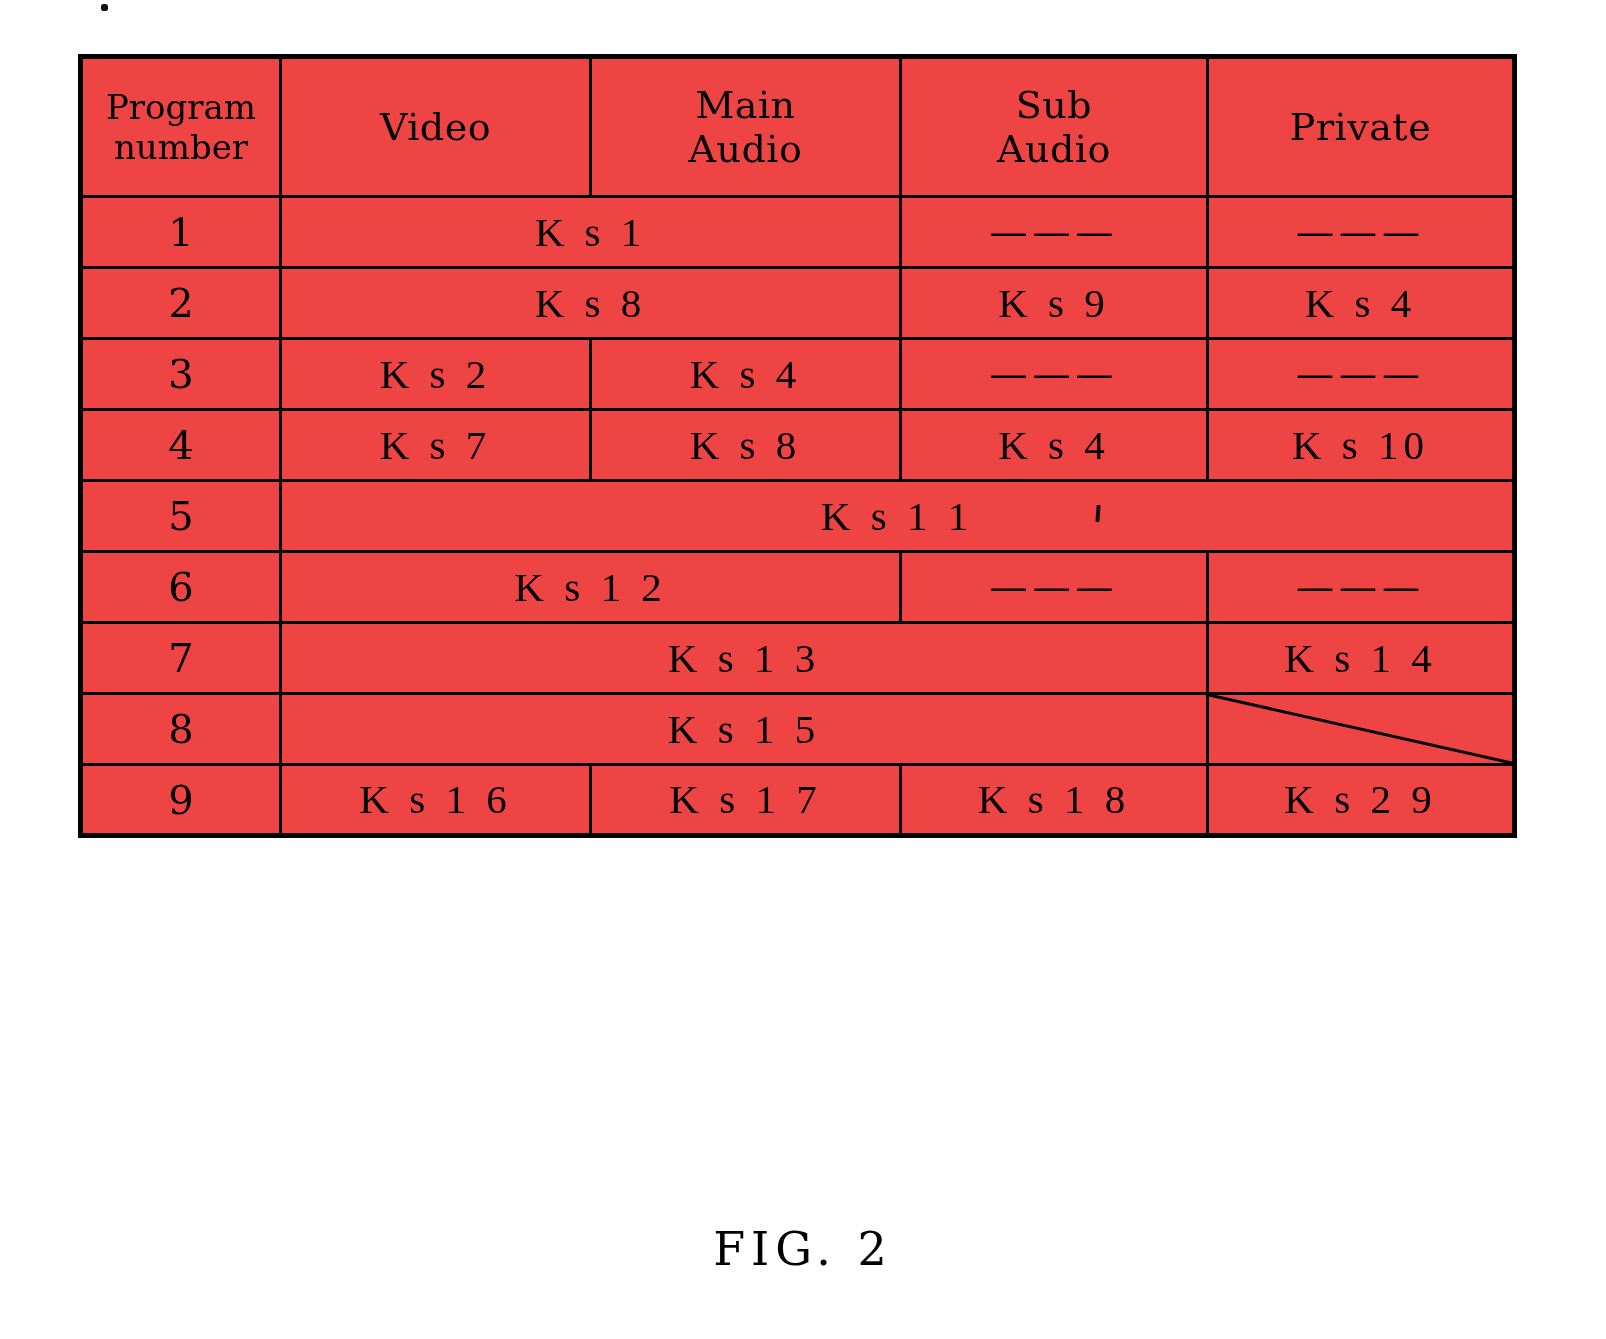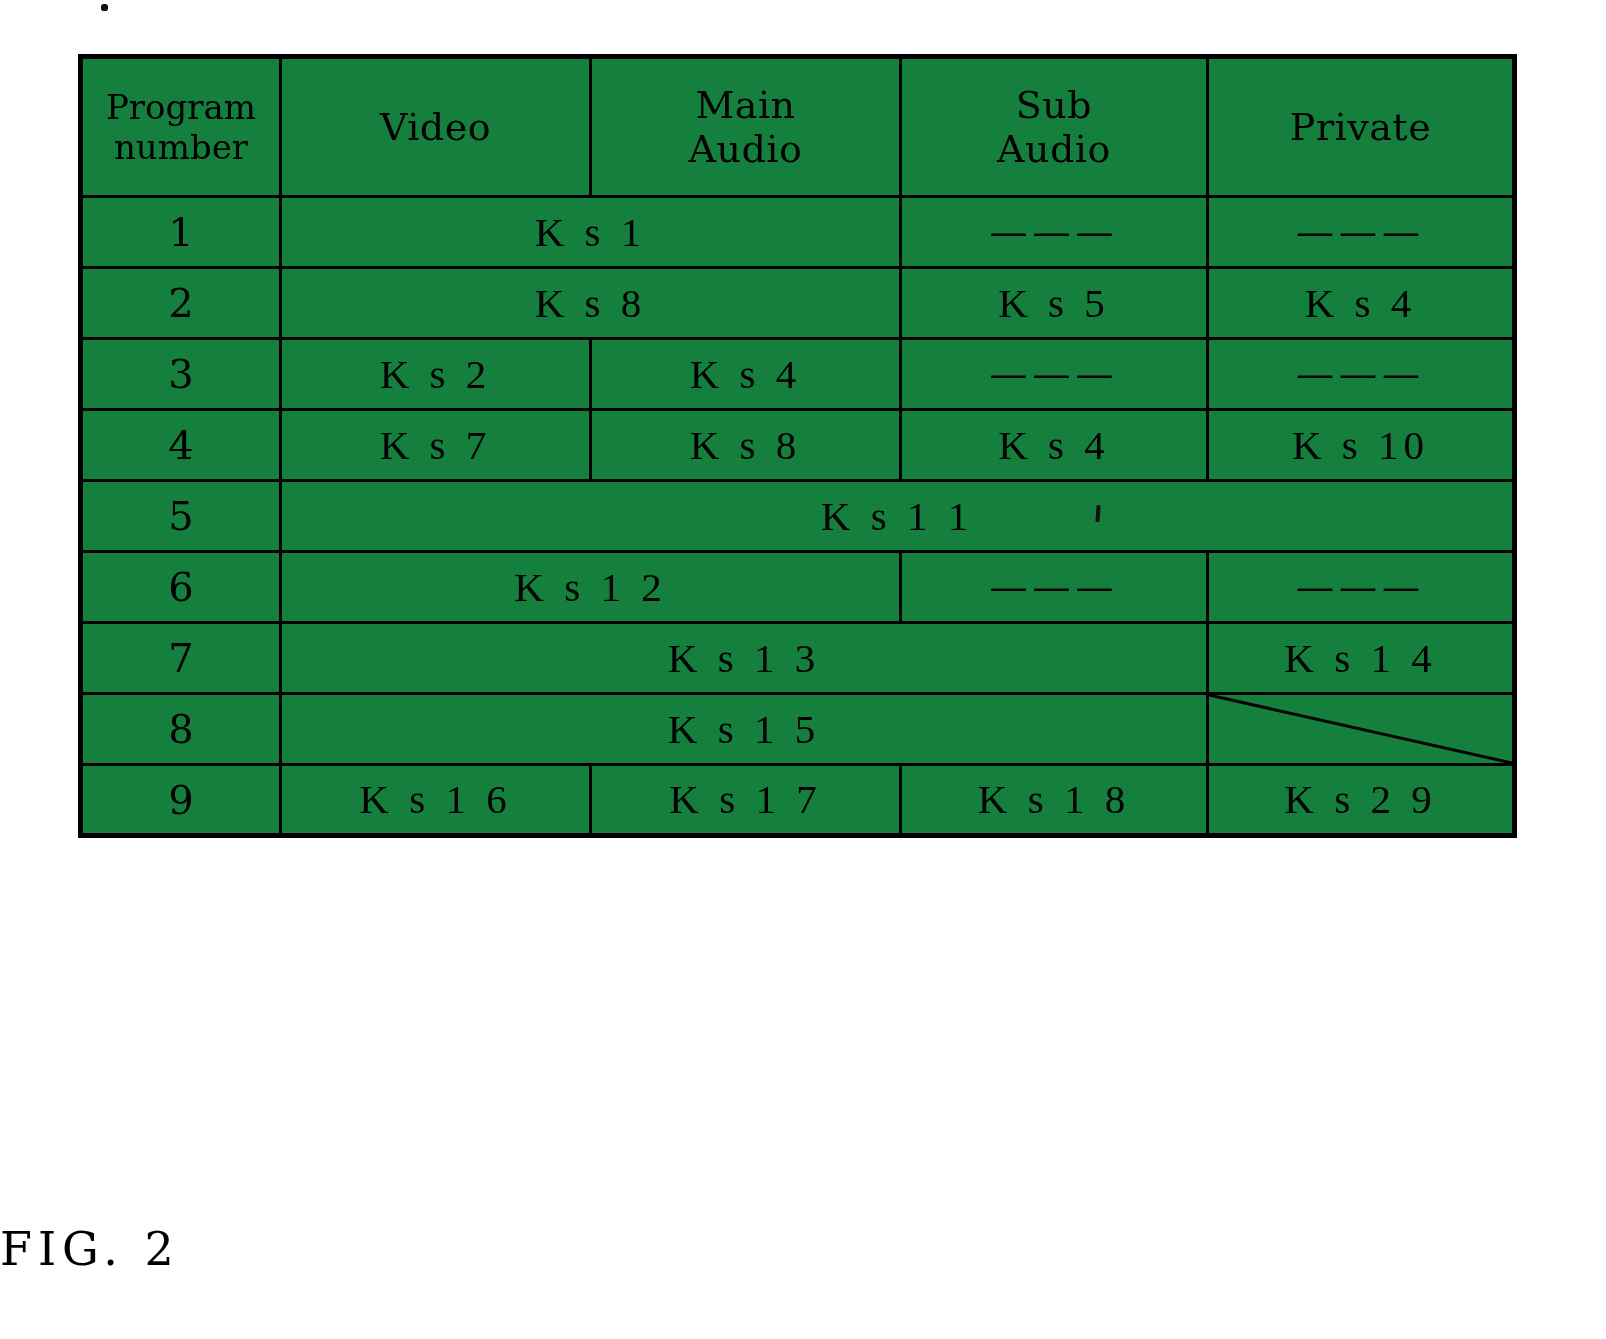--- a/index.html
+++ b/index.html
@@ -36,21 +36,21 @@
     border-collapse: collapse;
     table-layout: fixed;
     border: 5px solid #000000;
   }
   #fig-table td, #fig-table th {
     border: 3px solid #000000;
     padding: 0;
     margin: 0;
     text-align: center;
     vertical-align: middle;
-    background: #15803d;
+    background: #ef4444;
     font-weight: normal;
   }
 
   
   col.c-prog  { width: 200px; }
   col.c-video { width: 310px; }
   col.c-main  { width: 310px; }
   col.c-sub   { width: 307px; }
   col.c-priv  { width: 307px; }
 
@@ -98,21 +98,21 @@
     height: 100%;
     display: block;
   }
 
   
   #fig-caption {
     position: absolute;
     left: 0;
     top: 1222px;
     width: 1606px;
-    text-align: left;
+    text-align: center;
     font-size: 46px;
     letter-spacing: 6px;
     font-family: "DejaVu Serif", "Liberation Serif", serif;
   }
 </style>
 </head>
 <body>
 
 <div class="speck" id="speck-top-left"></div>
 
@@ -149,21 +149,21 @@
   <tbody id="table-body">
       <tr class="data-row">
         <td class="pnum">1</td>
         <td colspan="2" class="ks">K s 1</td>
         <td class="dash">———</td>
         <td class="dash">———</td>
       </tr>
       <tr class="data-row">
         <td class="pnum">2</td>
         <td colspan="2" class="ks">K s 8</td>
-        <td class="ks">K s 5</td>
+        <td class="ks">K s 9</td>
         <td class="ks">K s 4</td>
       </tr>
       <tr class="data-row">
         <td class="pnum">3</td>
         <td class="ks">K s 2</td>
         <td class="ks">K s 4</td>
         <td class="dash">———</td>
         <td class="dash">———</td>
       </tr>
       <tr class="data-row">

